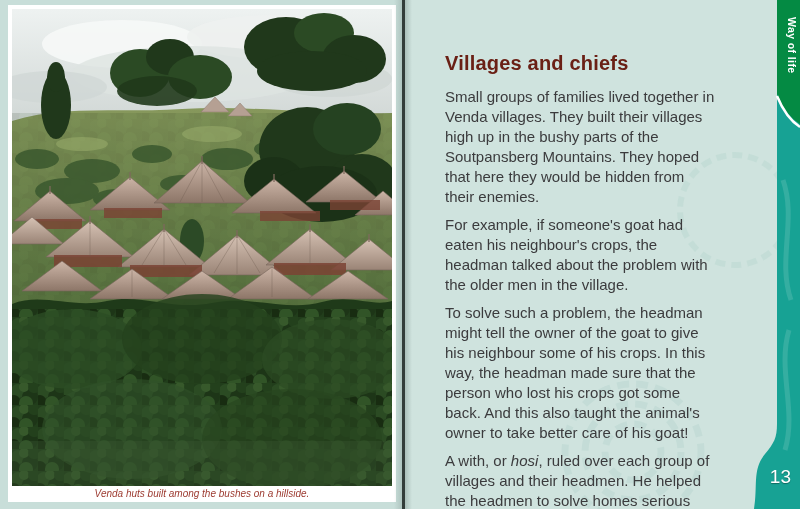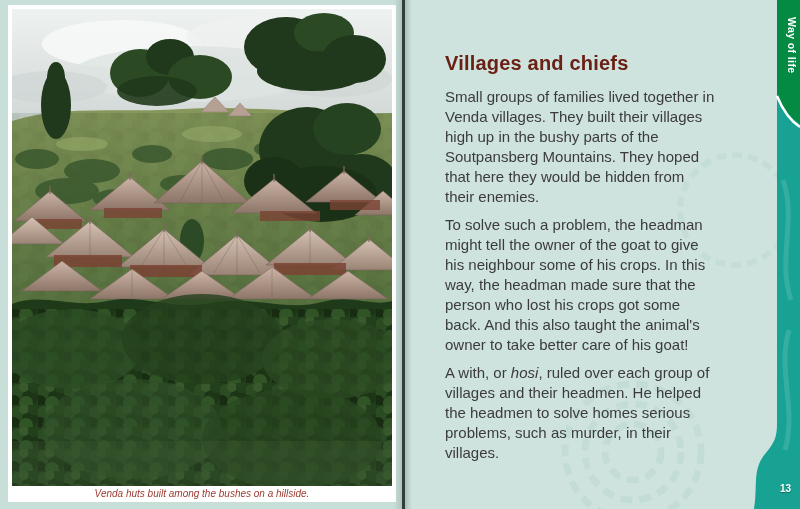--- a/index.html
+++ b/index.html
@@ -38,21 +38,21 @@
 
   .tab-label{position:absolute;left:373px;top:17px;height:100px;width:20px;
     writing-mode:vertical-rl;text-align:left;
     font-size:10.5px;font-weight:bold;letter-spacing:.4px;color:var(--tab-text);}
 
   .content{position:relative;padding:52px 48px 0 40px;width:360px;}
   .page-title{font-size:20px;font-weight:bold;color:var(--title-maroon);letter-spacing:.2px;margin-bottom:12px;}
   .content p{font-size:15px;line-height:20px;color:var(--body-text);margin-bottom:8px;max-width:312px;}
   .content p i{font-style:italic;}
 
-  .page-number{position:absolute;right:9px;bottom:15px;font-size:10px;font-weight:bold;
+  .page-number{position:absolute;right:9px;bottom:21px;font-size:19px;font-weight:normal;
     color:var(--page-number-text);text-shadow:0 1px 1px rgba(0,0,0,.35);}
 </style>
 </head>
 <body>
 
 <div class="book">
 
   <div class="left-page">
     <div class="photo-frame">
       <svg viewBox="0 0 380 477" preserveAspectRatio="none">
@@ -233,20 +233,21 @@
 
       <path class="green-tab" d="M372,0 L395,0 L395,124 Q380,115 372,94 Z"></path>
       <path class="tab-curve" d="M372,96 Q381,118 395,127"></path>
     </svg>
 
     <div class="tab-label">Way of life</div>
 
     <div class="content">
       <h1 class="page-title">Villages and chiefs</h1>
       <p>Small groups of families lived together in Venda villages.  They built their villages high up in the bushy parts of the Soutpansberg Mountains.  They hoped that here they would be hidden from their enemies.</p>
+      <p>For example, if someone's goat had eaten his neighbour's crops, the headman talked about the problem with the older men in the village.</p>
       <p>To solve such a problem, the headman might tell the owner of the goat to give his neighbour some of his crops.  In this way, the headman made sure that the person who lost his crops got some back.  And this also taught the animal's owner to take better care of his goat!</p>
       <p><span>A with, or </span><i>hosi</i><span>, ruled over each group of villages and their headmen.  He helped the headmen to solve homes serious problems, such as murder, in their villages.</span></p>
     </div>
 
     <div class="page-number">13</div>
   </div>
 
 </div>
 
 </body></html>

